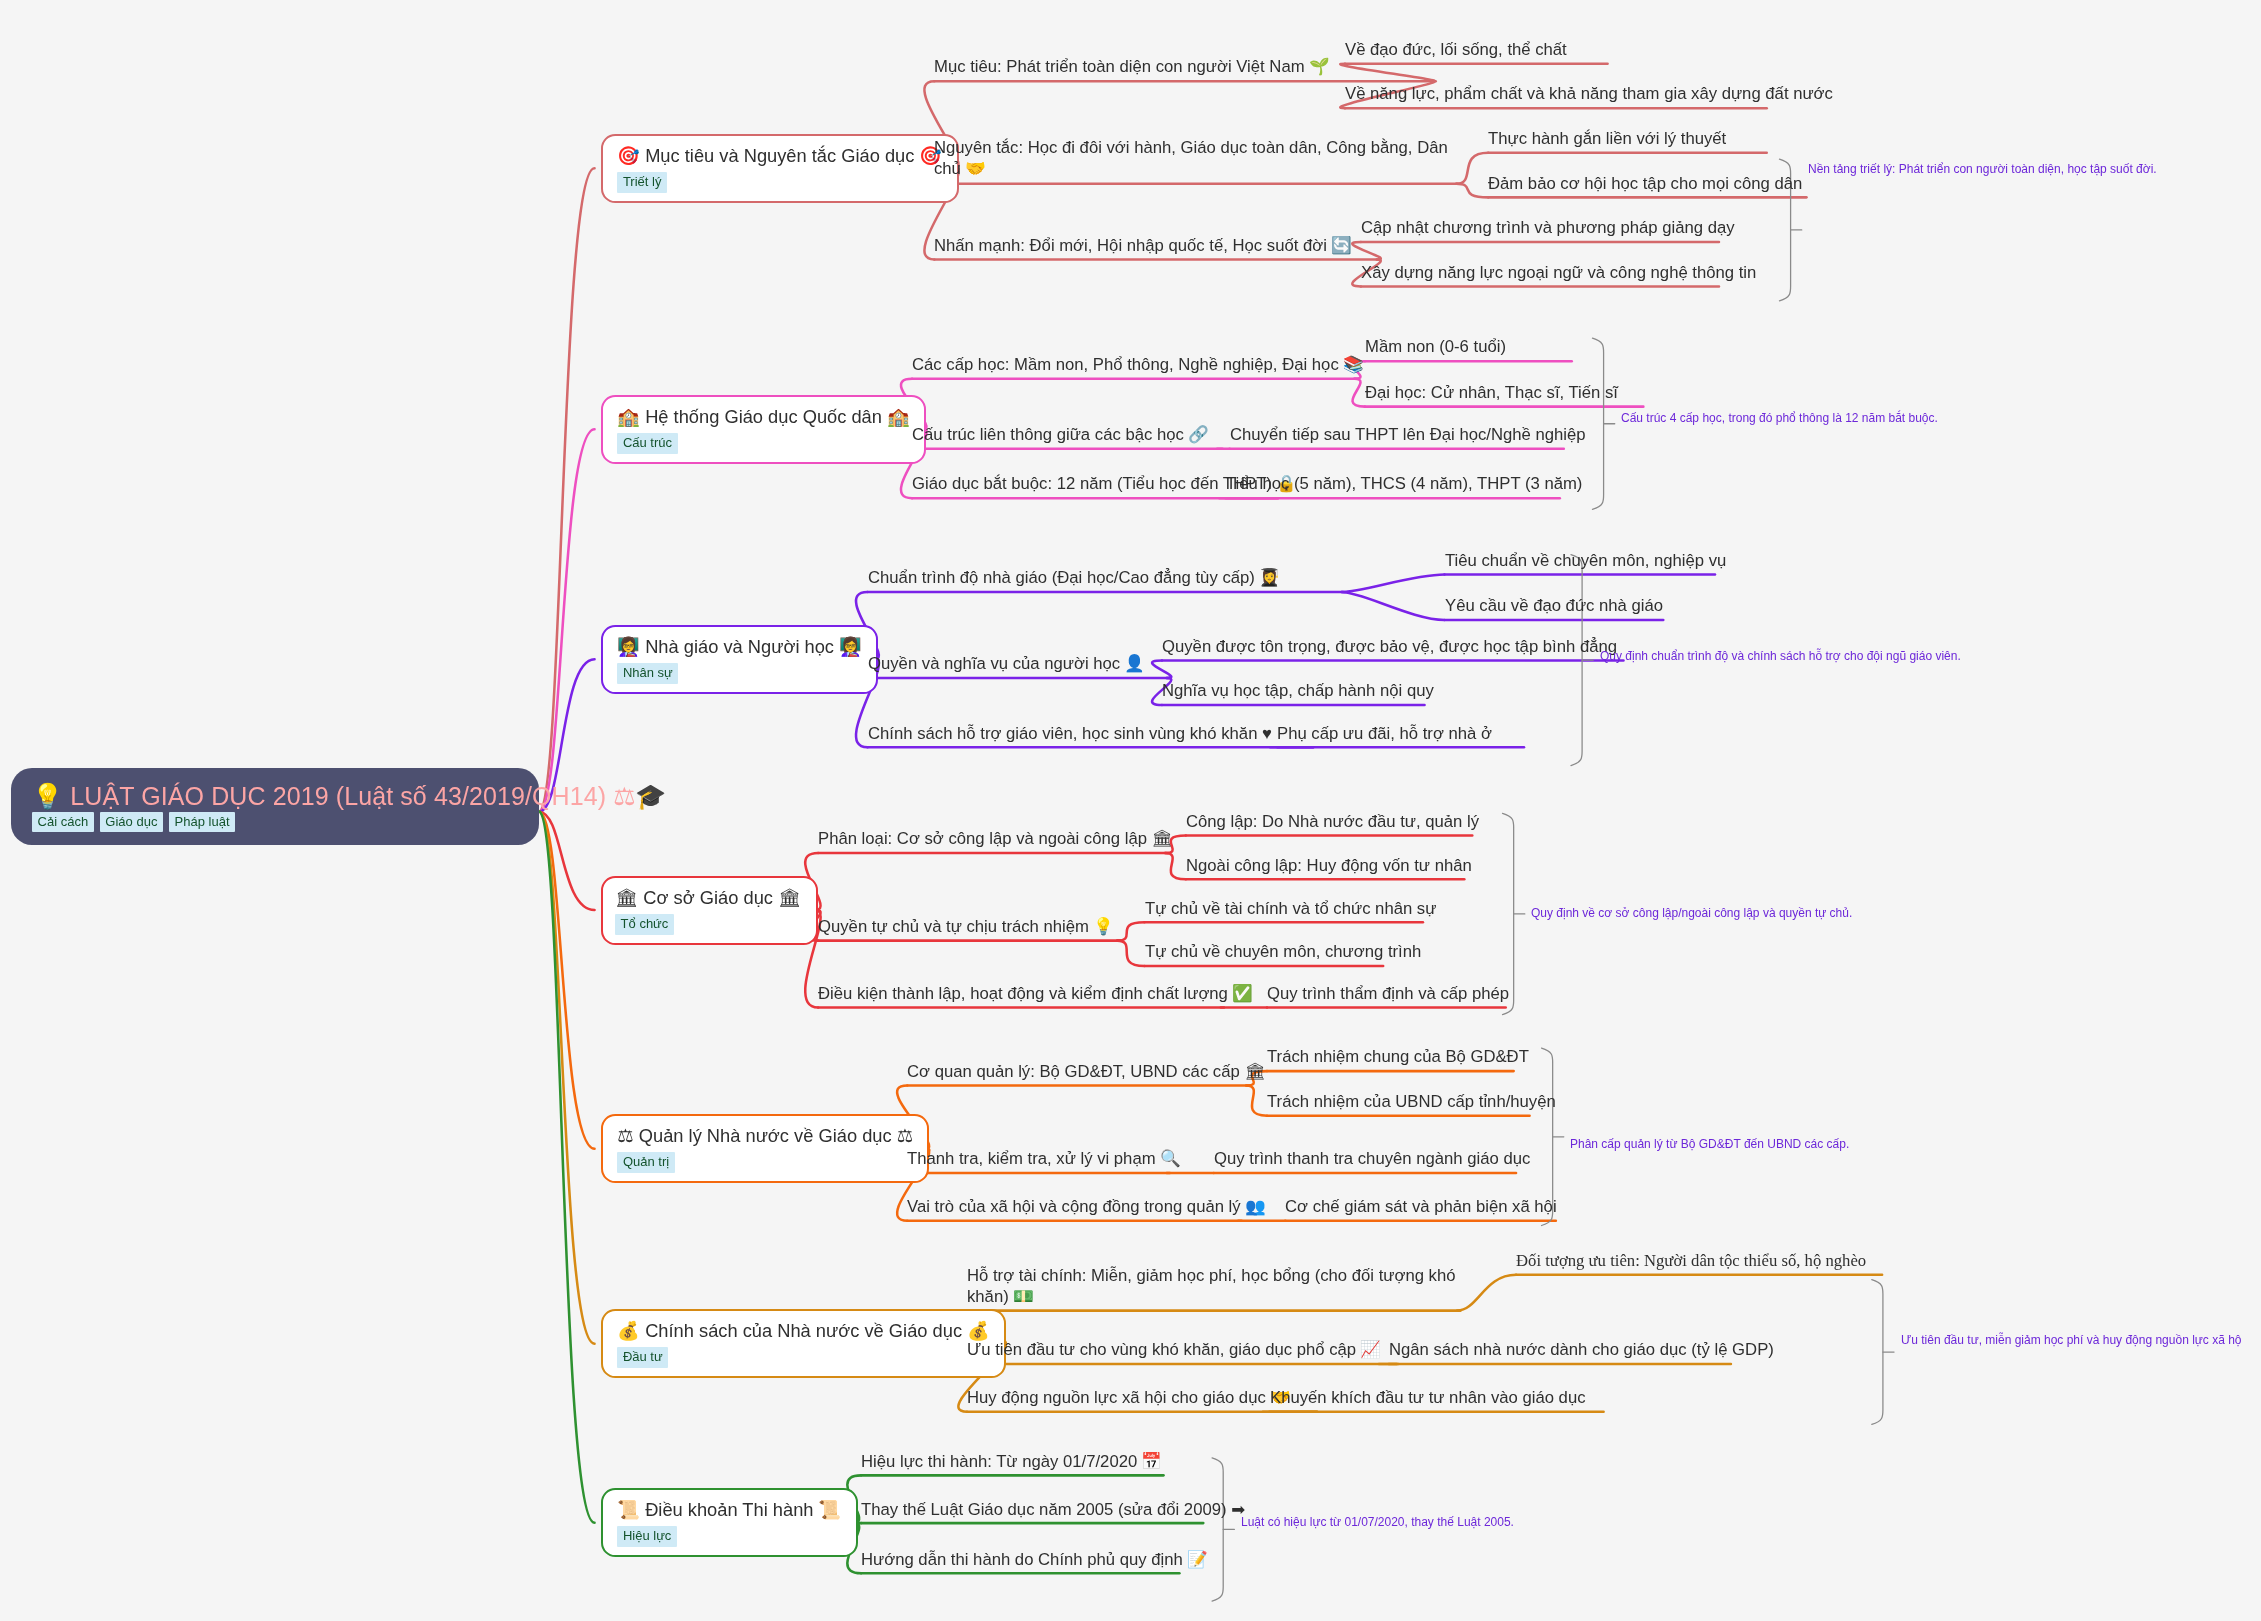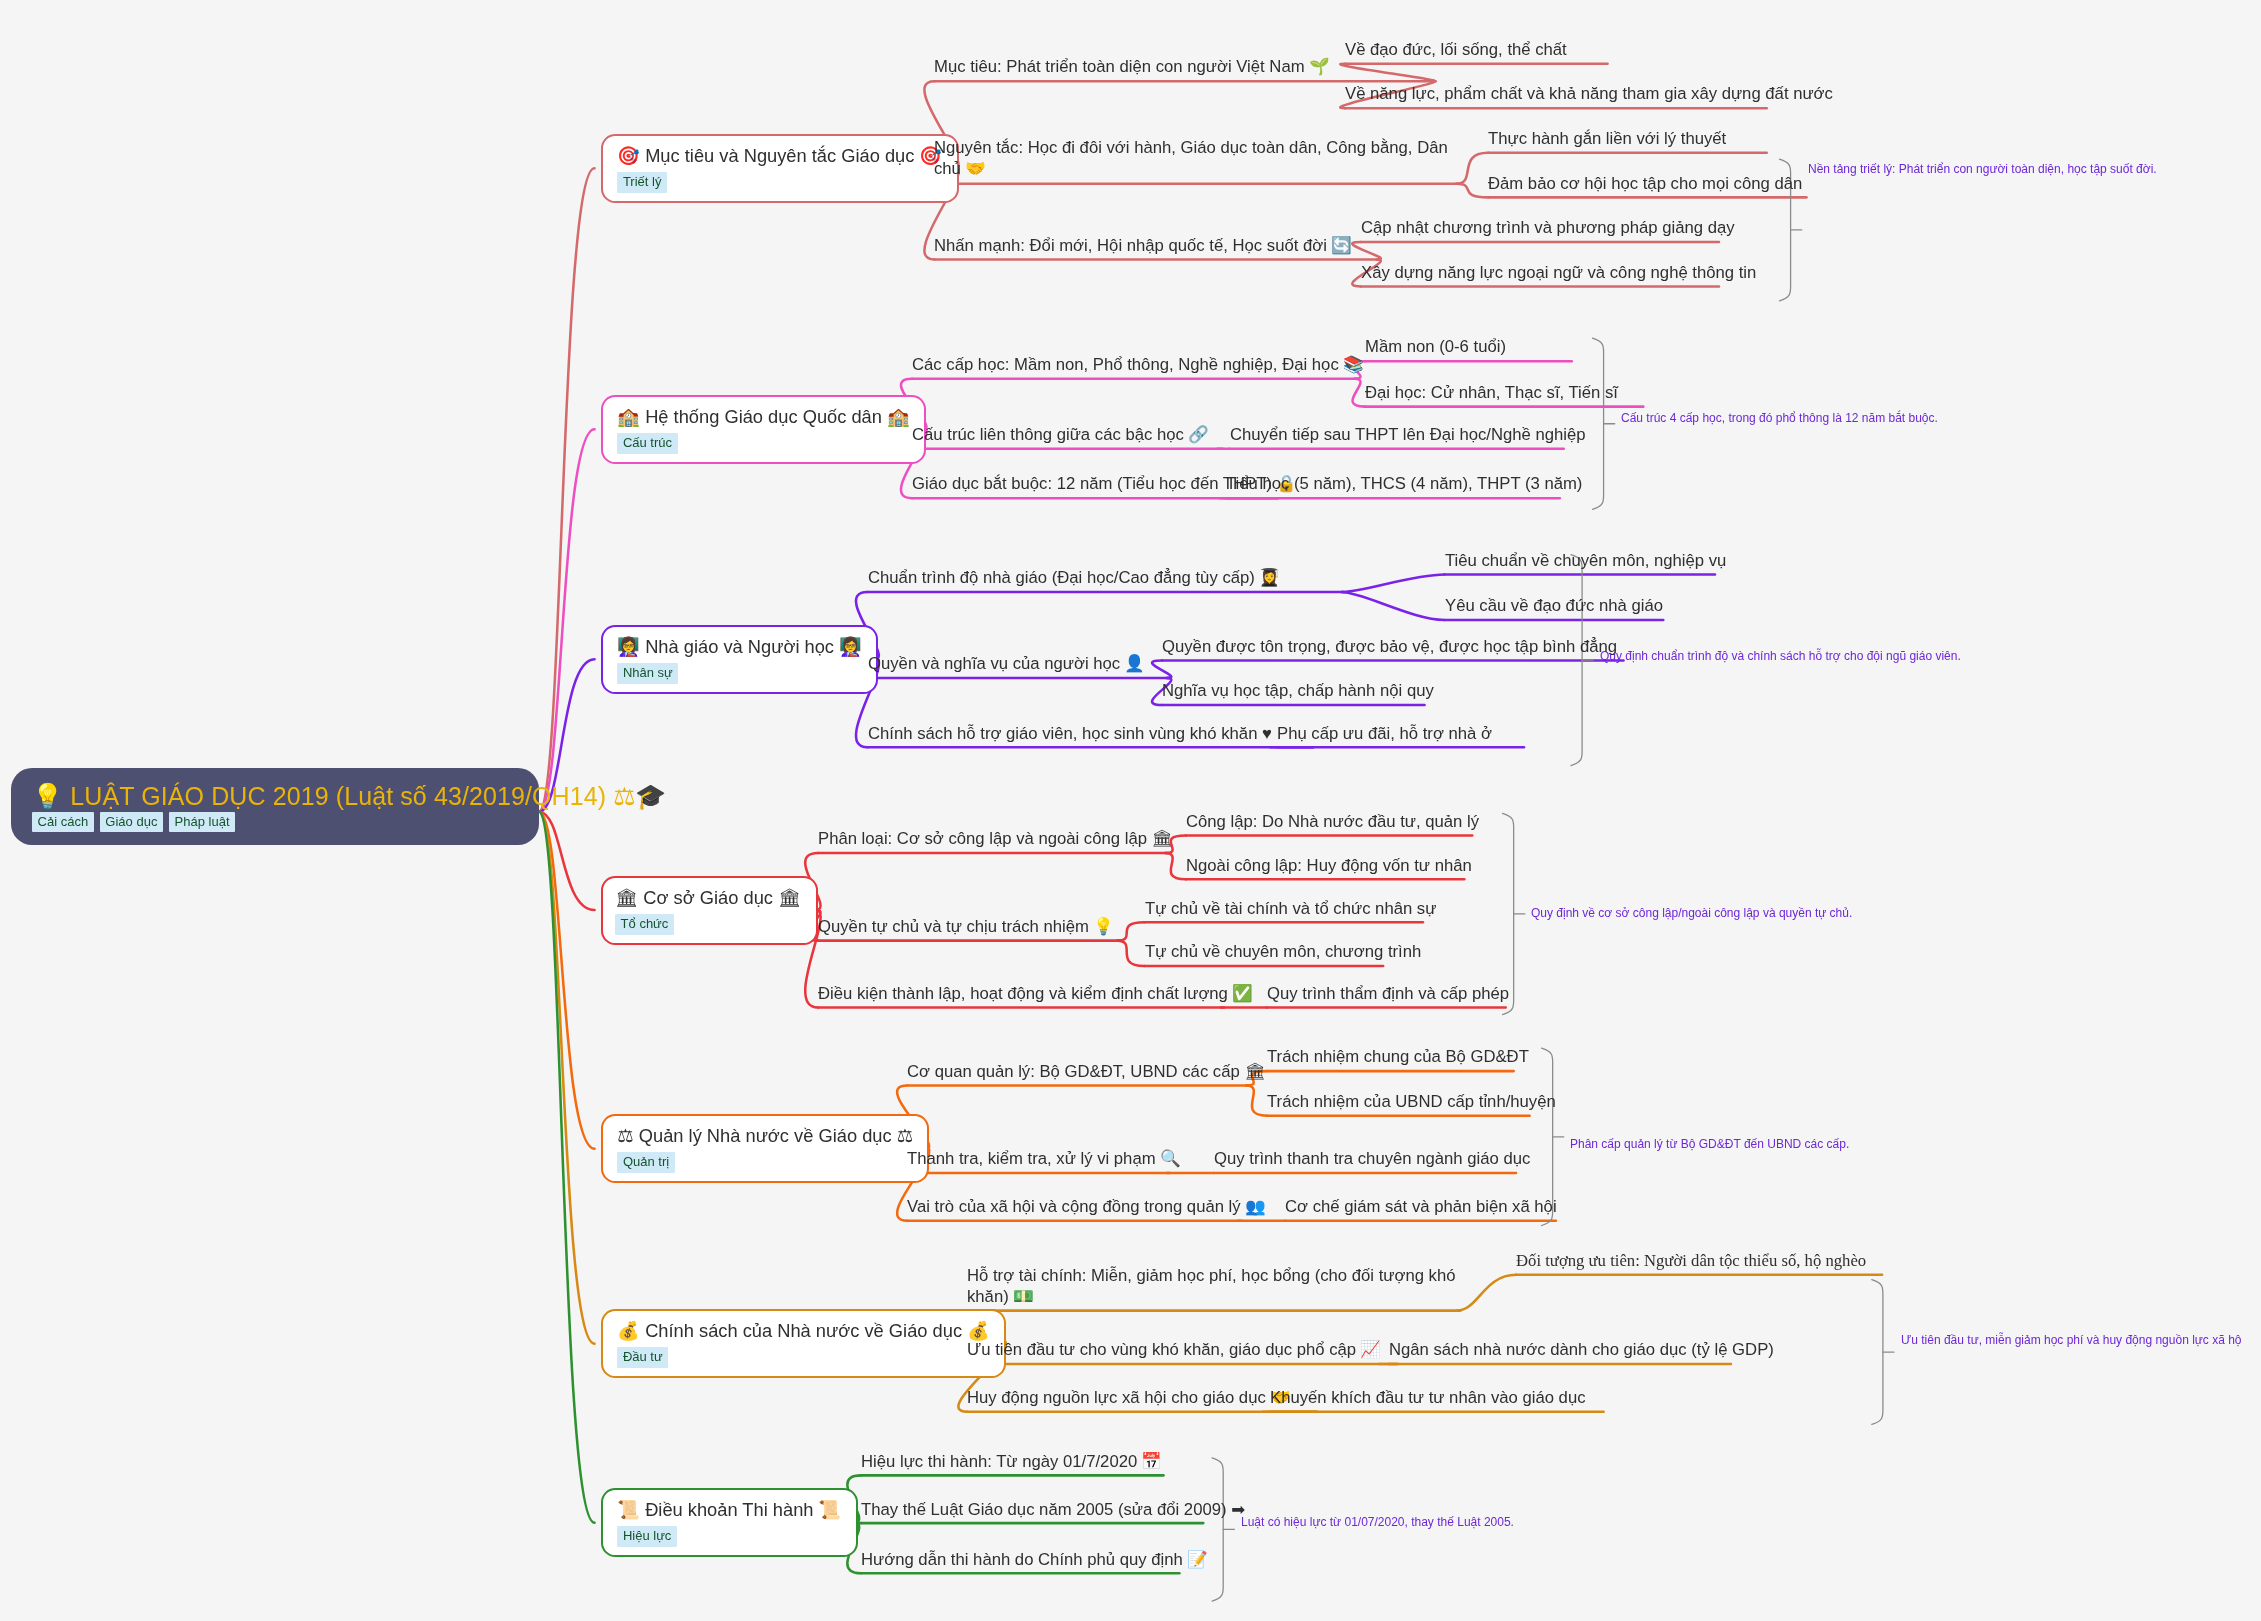--- a/index.html
+++ b/index.html
@@ -13,21 +13,21 @@
   svg.links{position:absolute;left:0;top:0;width:2261px;height:1621px;overflow:visible;pointer-events:none;}
 
   
   .root{
     position:absolute;left:11px;top:768px;
     background:#4d5070;border-radius:21px;
     padding:14.3px 22px 12.7px 21px;
     box-sizing:border-box;width:528px;
   }
   .root-title{
-    color:#eab308;font-size:25px;line-height:1.15;white-space:nowrap;
+    color:#fca5a5;font-size:25px;line-height:1.15;white-space:nowrap;
     letter-spacing:0.1px;
   }
   .root-tags{display:flex;gap:6px;}
   .tag{
     background:#cfeaf6;color:#14532d;font-size:13px;line-height:1.25;
     padding:1.6px 5.6px 2.4px 5.6px;border-radius:1px;white-space:nowrap;
   }
 
   
   .node1{

